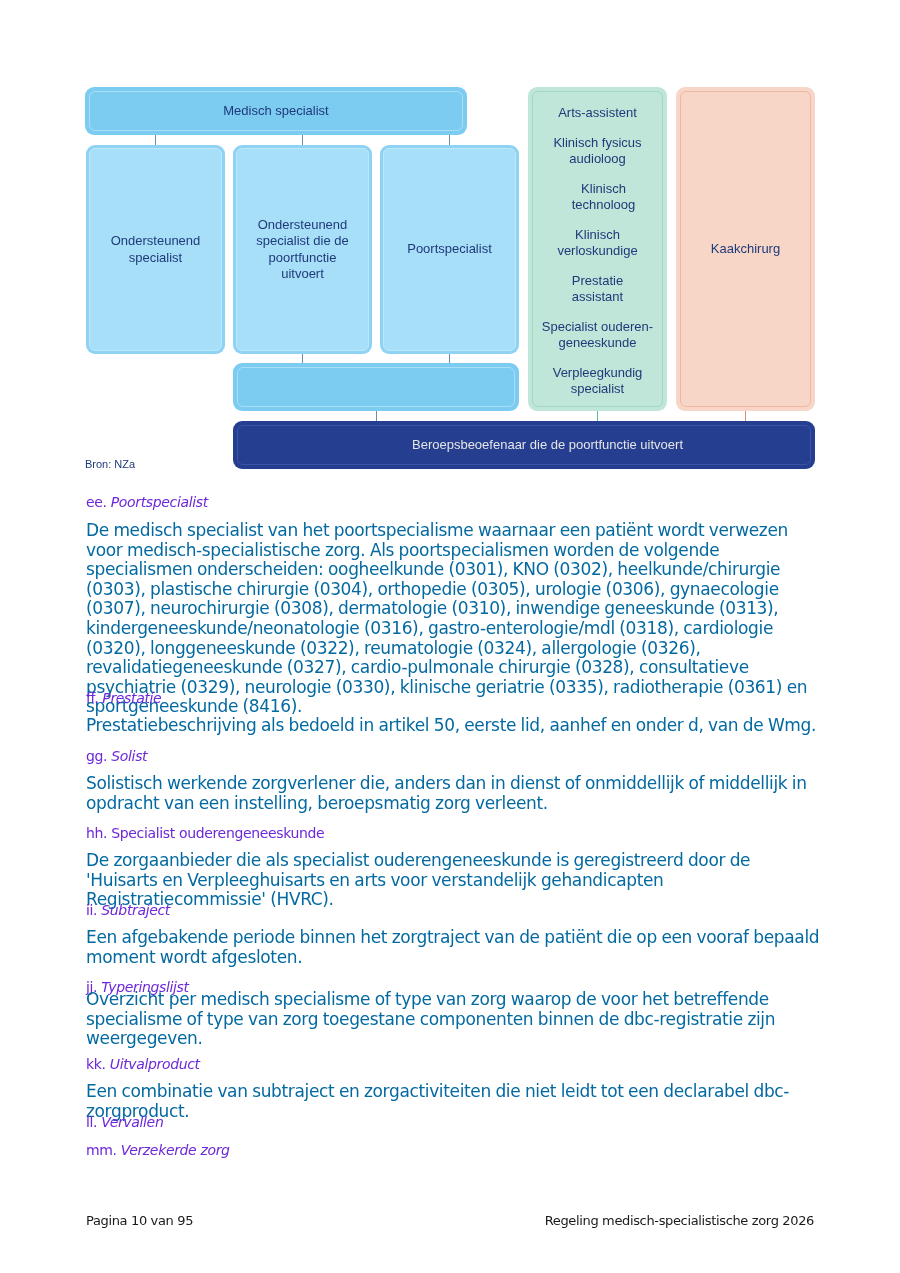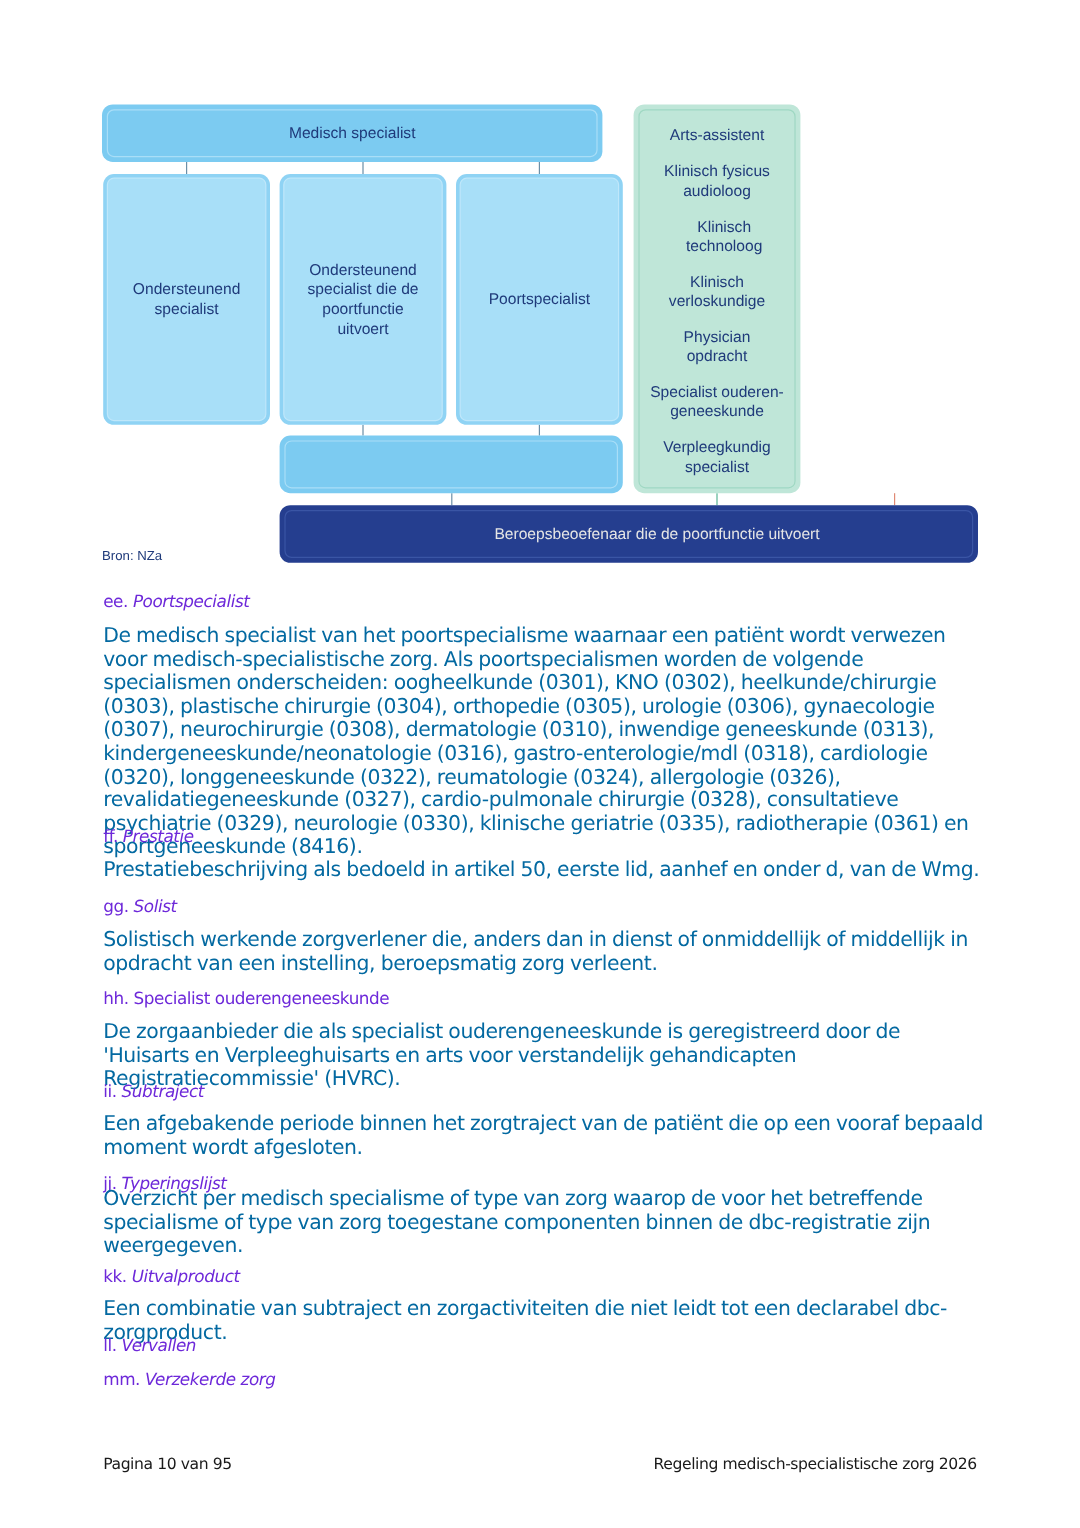--- a/index.html
+++ b/index.html
@@ -46,21 +46,21 @@
 
   <div class="line" style="left:155px; top:135px; height:10px;"></div>
   <div class="line" style="left:302px; top:135px; height:10px;"></div>
   <div class="line" style="left:449px; top:135px; height:10px;"></div>
   <div class="line" style="left:302px; top:354px; height:9px;"></div>
   <div class="line" style="left:449px; top:354px; height:9px;"></div>
   <div class="line" style="left:376px; top:411px; height:10px;"></div>
   <div class="line green-l" style="left:597px; top:411px; height:10px;"></div>
   <div class="line salmon-l" style="left:745px; top:411px; height:10px;"></div>
 
-  <div class="box blue-dark" style="left:85px; top:87px; width:417px; height:48px;">
+  <div class="box blue-dark" style="left:85px; top:87px; width:382px; height:48px;">
     <div class="inner"></div>
     <span class="txt">Medisch specialist</span>
   </div>
 
   <div class="box blue-light" style="left:86px; top:145px; width:139px; height:209px;">
     <div class="inner"></div>
     <span class="txt" style="width:110px;">Ondersteunend specialist</span>
   </div>
 
   <div class="box blue-light" style="left:233px; top:145px; width:139px; height:209px;">
@@ -76,25 +76,29 @@
   <div class="box blue-dark" style="left:233px; top:363px; width:286px; height:48px;">
     <div class="inner"></div>
   </div>
 
   <div class="box green green-list" style="left:528px; top:87px; width:139px; height:324px; ">
     <div class="inner"></div>
     <span class="item" style="width:120px;">Arts-assistent</span>
     <span class="item" style="width:110px;">Klinisch fysicus audioloog</span>
     <span class="item" style="width:75px;margin-left:12px;">Klinisch technoloog</span>
     <span class="item" style="width:95px;">Klinisch verloskundige</span>
-    <span class="item" style="width:80px;">Physician opdracht</span>
+    <span class="item" style="width:80px;">Prestatie assistant</span>
     <span class="item" style="width:125px;">Specialist ouderen-geneeskunde</span>
     <span class="item" style="width:100px;">Verpleegkundig specialist</span>
   </div>
 
+  <div class="box salmon" style="left:676px; top:87px; width:139px; height:324px;">
+    <div class="inner"></div>
+    <span class="txt">Kaakchirurg</span>
+  </div>
 
   <div class="box navy" style="left:233px; top:421px; width:582px; height:48px;">
     <div class="inner"></div>
     <span class="txt">Beroepsbeoefenaar die de poortfunctie uitvoert</span>
   </div>
 
   <div class="source">Bron: NZa</div>
 </div>
 
 <div class="term" style="top:494px;">

